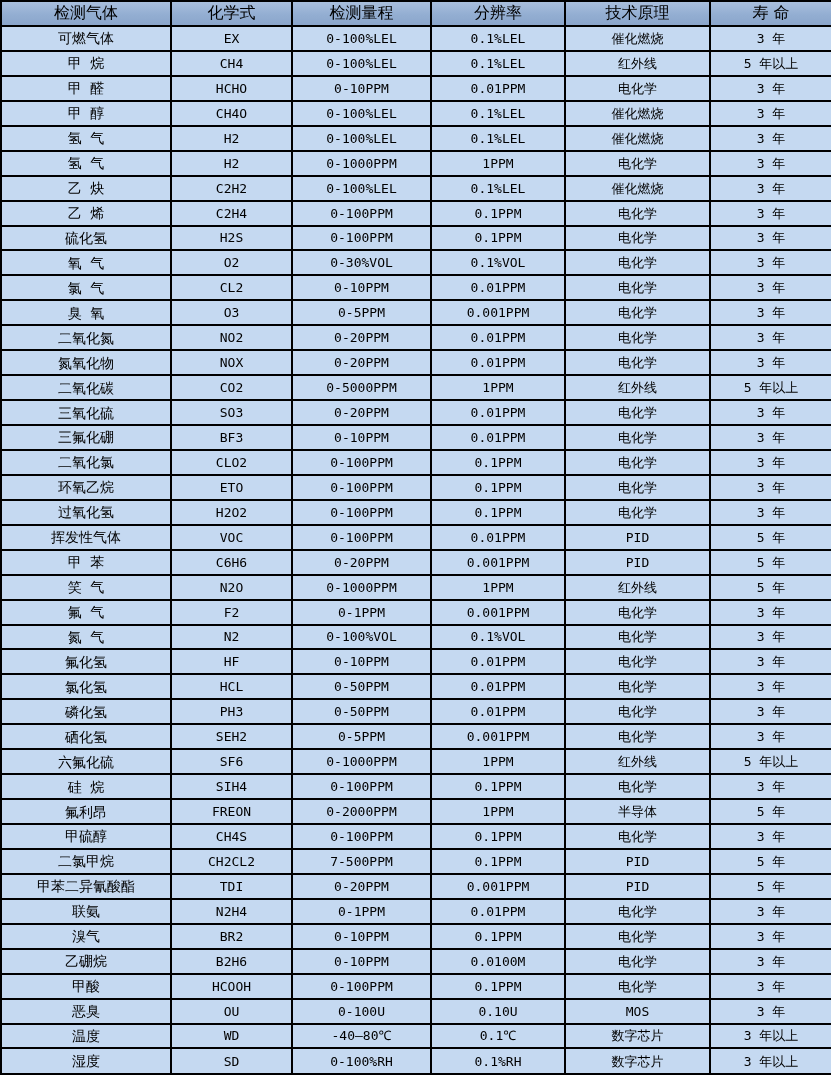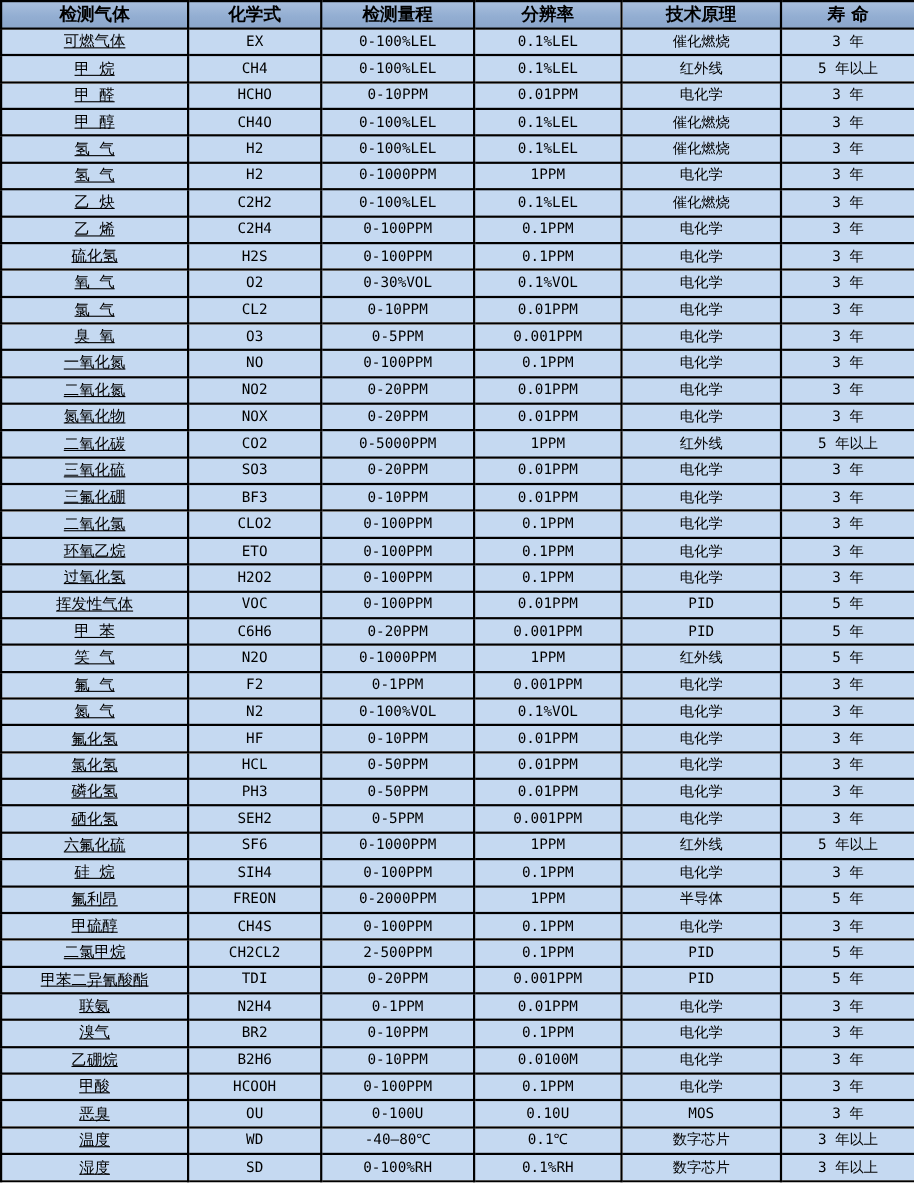--- a/index.html
+++ b/index.html
@@ -32,34 +32,33 @@
     border: 2px solid var(--border-color);
     text-align: center;
     vertical-align: middle;
     padding: 0 2px;
     white-space: nowrap;
     overflow: hidden;
   }
   table.spec thead th {
     background: linear-gradient(180deg, #A9BfDD 0%, var(--header-bg) 55%, #8BA6CB 100%);
     font-size: 16px;
-    font-weight: bold;
+    font-weight: normal;
     height: 25px;
     font-family: "DejaVu Sans", "Liberation Sans", sans-serif;
   }
   table.spec tbody td {
     background: var(--row-bg);
     font-size: 13px;
     height: 19px;
     line-height: 1;
   }
   
   table.spec tbody td.col-gas {
     font-size: 14px;
-    text-decoration: underline;
   }
 </style>
 </head>
 <body>
 
 <table class="spec">
   <colgroup>
       <col style="width: 170px;">
       <col style="width: 121px;">
       <col style="width: 139px;">
@@ -168,28 +167,20 @@
       </tr>
       <tr>
         <td class="col-gas">臭  氧</td>
         <td class="col-formula">O3</td>
         <td class="col-range">0-5PPM</td>
         <td class="col-resolution">0.001PPM</td>
         <td class="col-principle">电化学</td>
         <td class="col-lifespan">3 年</td>
       </tr>
       <tr>
-        <td class="col-gas">一氧化氮</td>
-        <td class="col-formula">NO</td>
-        <td class="col-range">0-100PPM</td>
-        <td class="col-resolution">0.1PPM</td>
-        <td class="col-principle">电化学</td>
-        <td class="col-lifespan">3 年</td>
-      </tr>
-      <tr>
         <td class="col-gas">二氧化氮</td>
         <td class="col-formula">NO2</td>
         <td class="col-range">0-20PPM</td>
         <td class="col-resolution">0.01PPM</td>
         <td class="col-principle">电化学</td>
         <td class="col-lifespan">3 年</td>
       </tr>
       <tr>
         <td class="col-gas">氮氧化物</td>
         <td class="col-formula">NOX</td>
@@ -346,21 +337,21 @@
         <td class="col-gas">甲硫醇</td>
         <td class="col-formula">CH4S</td>
         <td class="col-range">0-100PPM</td>
         <td class="col-resolution">0.1PPM</td>
         <td class="col-principle">电化学</td>
         <td class="col-lifespan">3 年</td>
       </tr>
       <tr>
         <td class="col-gas">二氯甲烷</td>
         <td class="col-formula">CH2CL2</td>
-        <td class="col-range">2-500PPM</td>
+        <td class="col-range">7-500PPM</td>
         <td class="col-resolution">0.1PPM</td>
         <td class="col-principle">PID</td>
         <td class="col-lifespan">5 年</td>
       </tr>
       <tr>
         <td class="col-gas">甲苯二异氰酸酯</td>
         <td class="col-formula">TDI</td>
         <td class="col-range">0-20PPM</td>
         <td class="col-resolution">0.001PPM</td>
         <td class="col-principle">PID</td>

